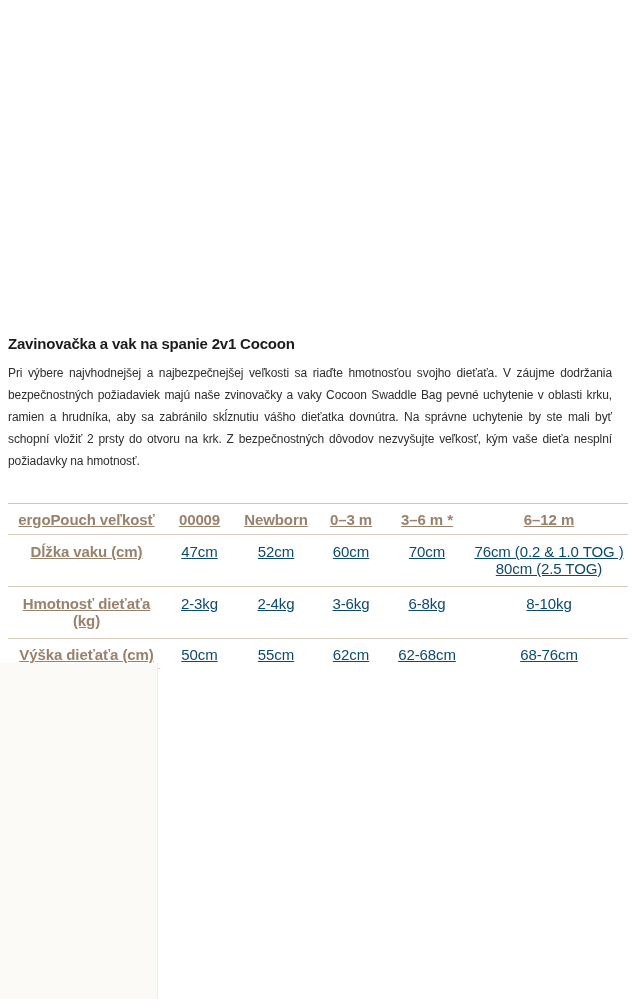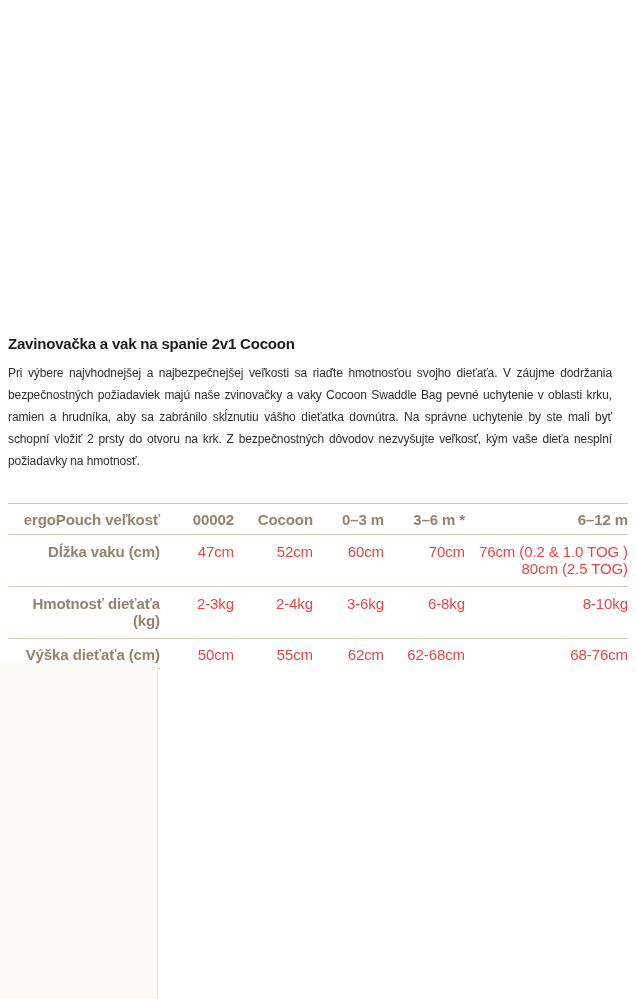--- a/index.html
+++ b/index.html
@@ -51,42 +51,43 @@
     font-size: 15px;
     letter-spacing: -0.1px;
   }
   table.size-table col.c1 { width: 152px; }
   table.size-table col.c2 { width: 74px; }
   table.size-table col.c3 { width: 79px; }
   table.size-table col.c4 { width: 71px; }
   table.size-table col.c5 { width: 81px; }
   table.size-table col.c6 { width: 163px; }
   table.size-table th, table.size-table td {
-    text-align: right;
+    text-align: center;
     vertical-align: top;
     font-weight: bold;
     padding: 6px 0 6px 5px;
     line-height: 17px;
     border-bottom: 1px solid #d5cabb;
+    text-decoration: underline;
   }
   table.size-table thead th {
     color: #99826c;
     padding-top: 7px;
     padding-bottom: 6px;
   }
   table.size-table tbody th {
     color: #99826c;
   }
   table.size-table tbody th, table.size-table tbody td {
     padding-top: 8px;
     padding-bottom: 9px;
   }
   table.size-table tbody td {
     font-weight: normal;
-    color: #ef4444;
+    color: #0c4a6e;
     white-space: pre-line;
   }
   table.size-table tbody tr:last-child th,
   table.size-table tbody tr:last-child td {
     padding-top: 7px;
     padding-bottom: 5px;
   }
   table.size-table tbody tr:last-child td {
     border-bottom: none;
     margin-top: 36px;
@@ -119,22 +120,22 @@
       <col class="c1">
         <col class="c2">
         <col class="c3">
         <col class="c4">
         <col class="c5">
         <col class="c6">
     </colgroup>
     <thead>
       <tr>
         <th>ergoPouch veľkosť</th>
-        <th>00002</th>
-        <th>Cocoon</th>
+        <th>00009</th>
+        <th>Newborn</th>
         <th>0–3 m</th>
         <th>3–6 m *</th>
         <th>6–12 m</th>
       </tr>
     </thead>
     <tbody>
       <tr>
         <th>Dĺžka vaku (cm)</th>
         <td>47cm</td>
         <td>52cm</td>

